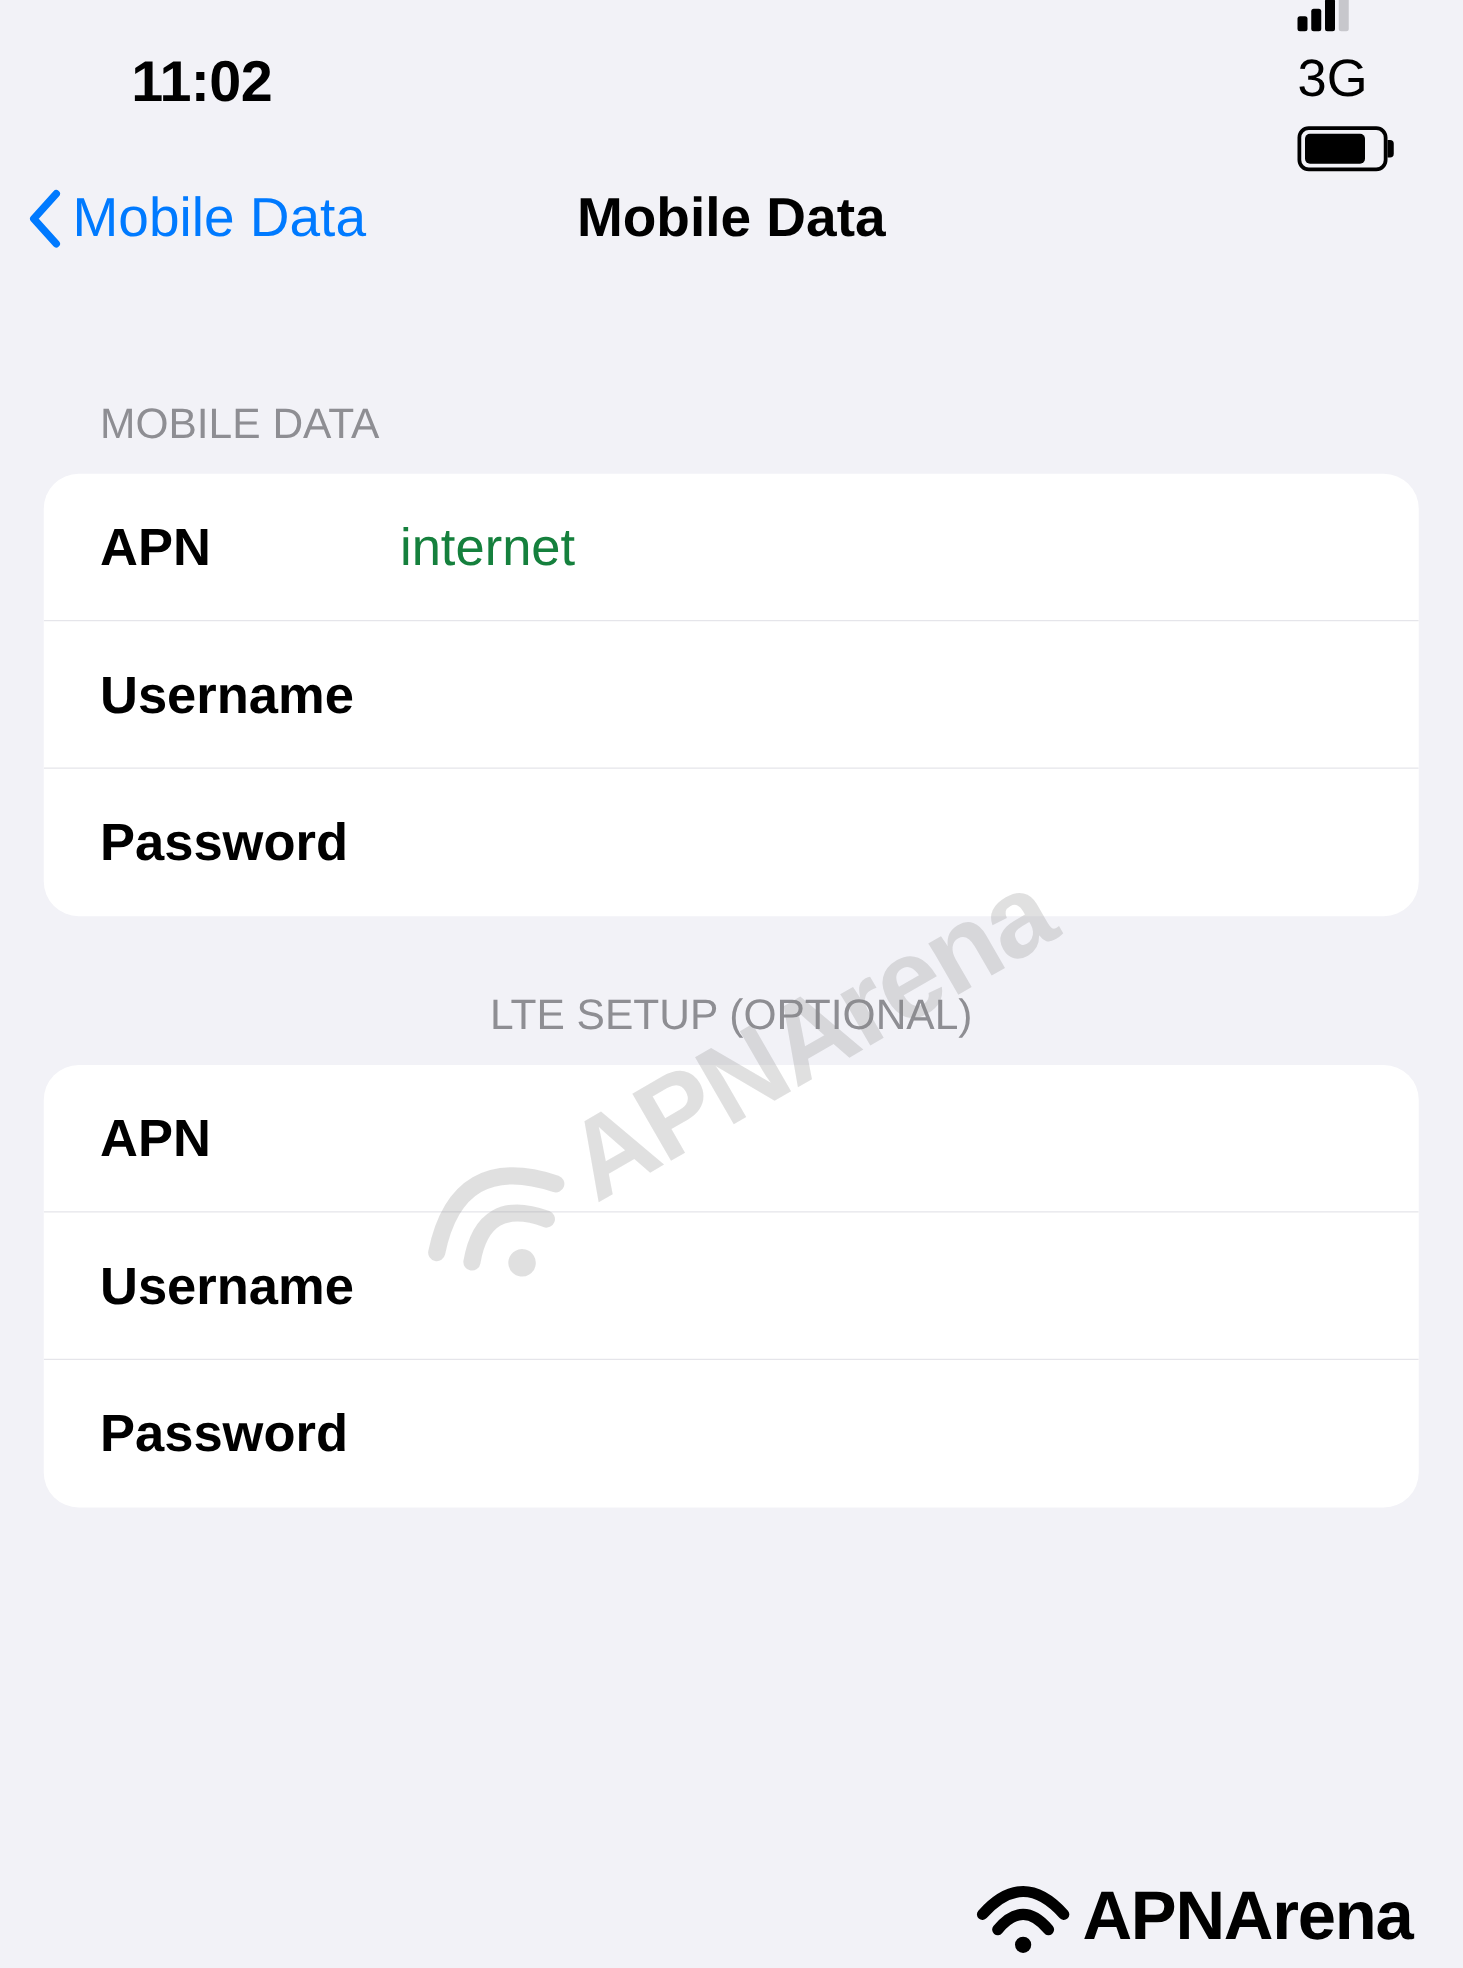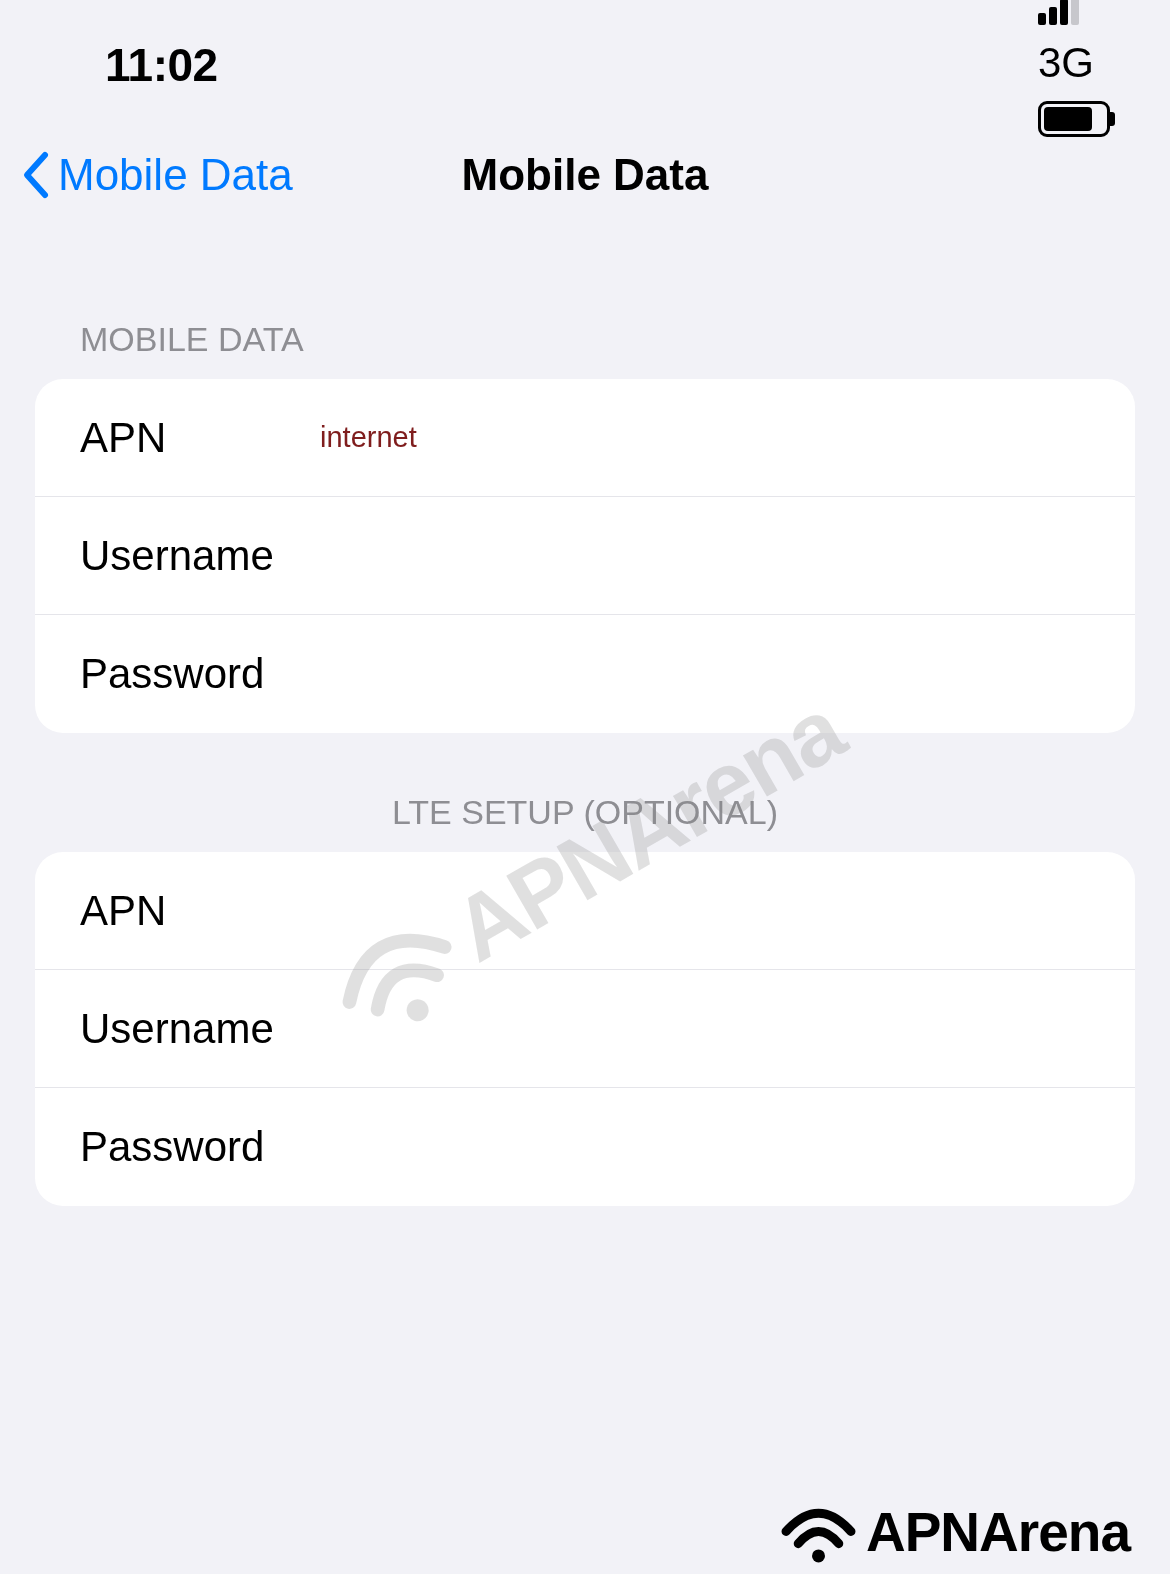--- a/index.html
+++ b/index.html
@@ -131,32 +131,32 @@
       height: 118px;
       padding: 0 45px;
       border-bottom: 1px solid #e5e5ea;
     }
     .row:last-child {
       border-bottom: none;
       gap: 20px;
     }
     .row-label {
       font-size: 42px;
-      font-weight: 400;
+      font-weight: 700;
       color: #000;
       width: 240px;
       flex-shrink: 0;
     }
     .row-input {
       flex: 1;
       border: none;
       outline: none;
-      font-size: 29px;
+      font-size: 42px;
       font-weight: 400;
-      color: #7f1d1d;
+      color: #15803d;
       background: transparent;
     }
     .watermark-center {
       position: absolute;
       left: 50%;
       top: 55%;
       transform: translate(-50%, -50%) rotate(-30deg);
       display: flex;
       align-items: center;
       gap: 5px;

